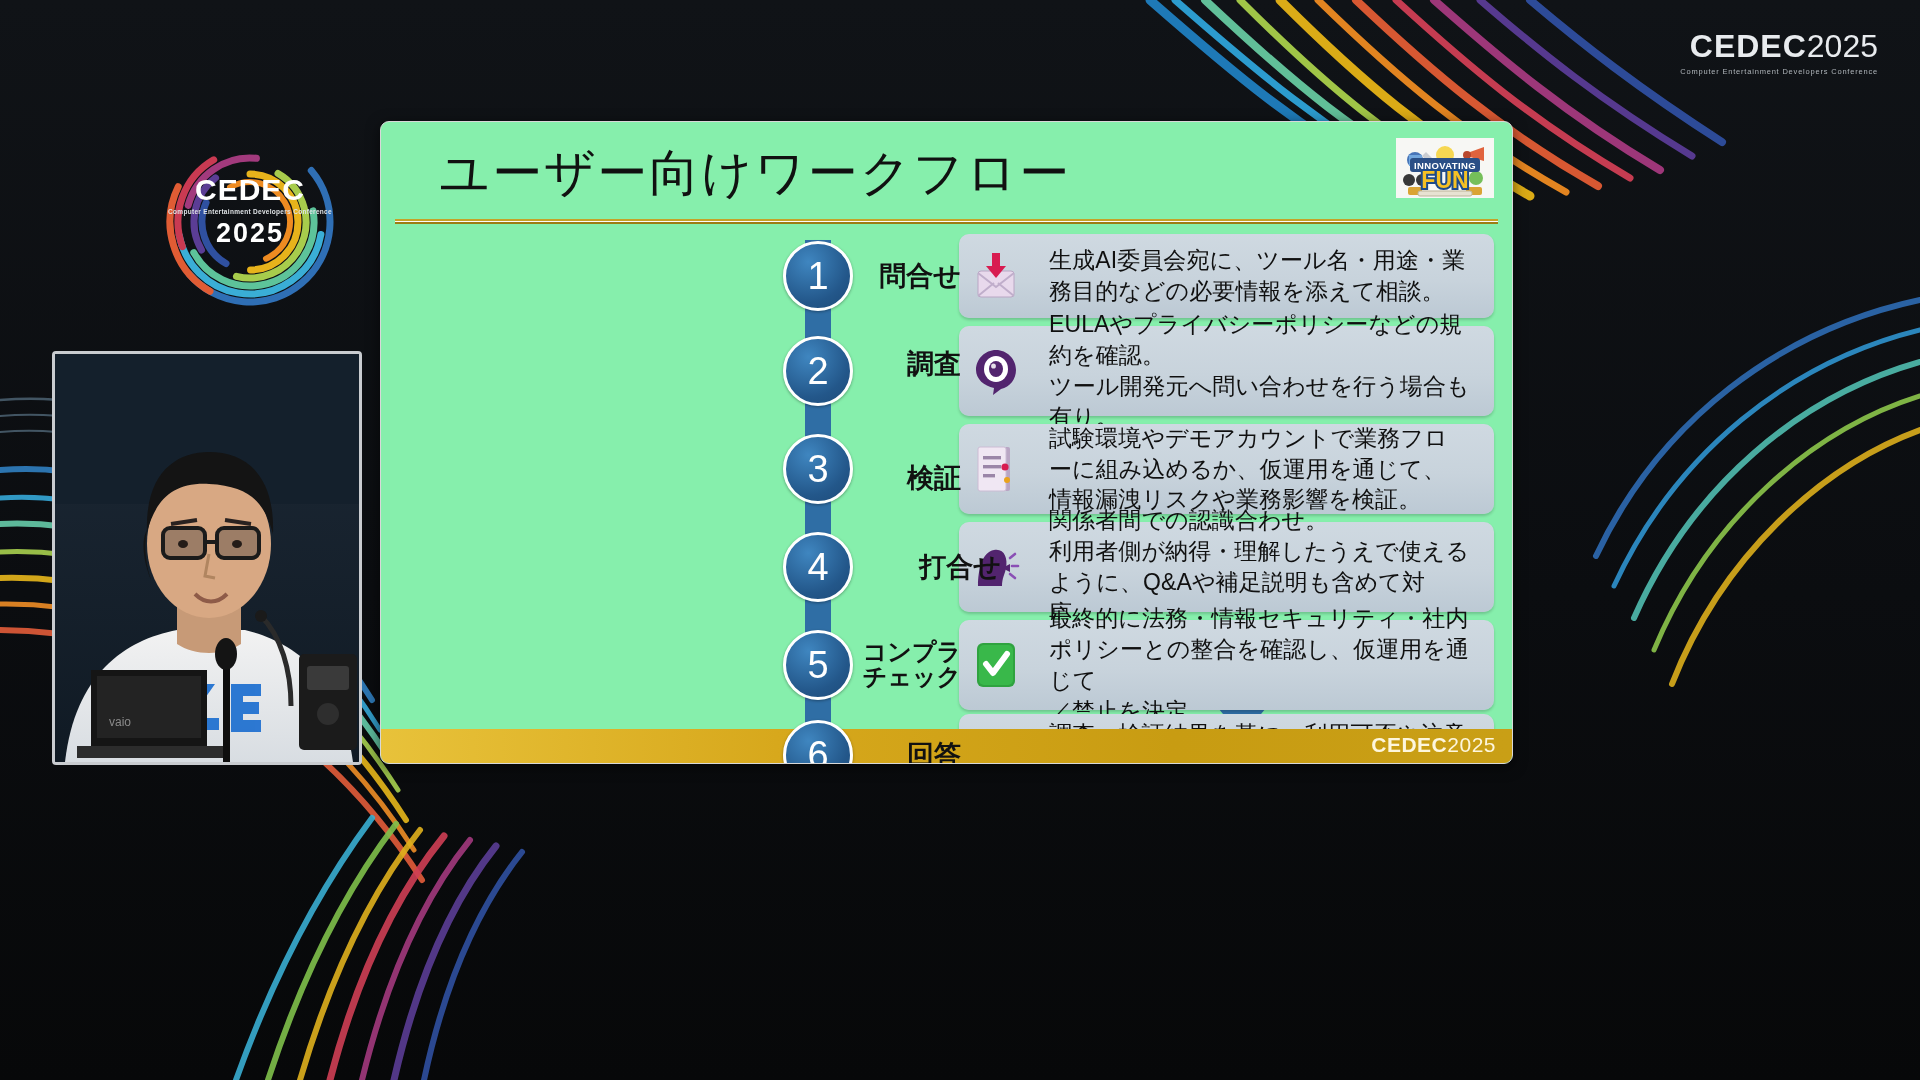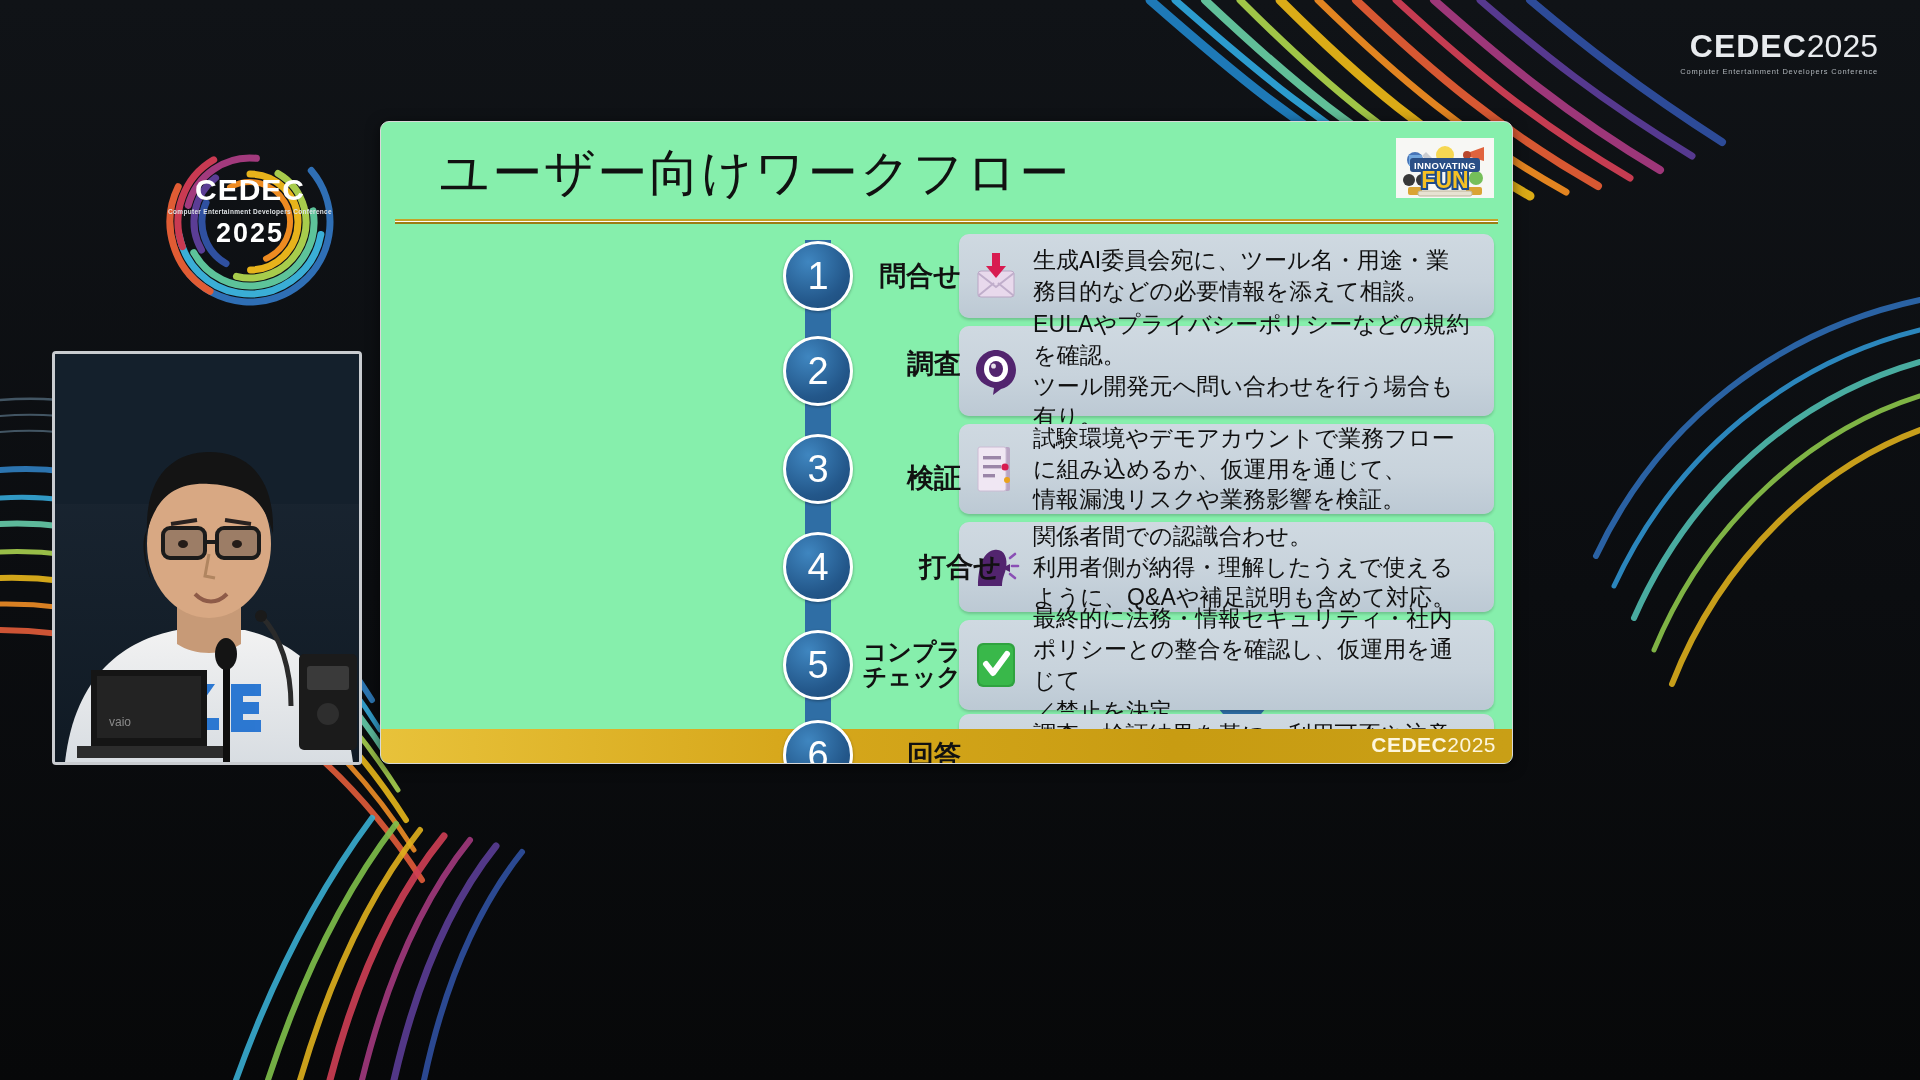--- a/index.html
+++ b/index.html
@@ -94,21 +94,21 @@
   .card{
     position:absolute;left:578px;right:18px;
     background:linear-gradient(to bottom,#cfd9e1 0%,#c8d3dc 55%,#bcc9d4 100%);
     border-radius:10px;
     box-shadow:0 2px 3px rgba(0,0,0,.18);
     display:flex;align-items:center;
   }
   .card .ico{width:74px;min-width:74px;display:flex;align-items:center;justify-content:center;}
   .card .txt{
     color:#101010;font-size:23px;line-height:1.34;padding-right:24px;
-    letter-spacing:.1px;white-space:pre-line;
+    letter-spacing:.1px;white-space:pre-line;margin-left:16px;
   }
 </style>
 </head>
 <body>
 
 <div id="stage">
   <div class="bgwrap">
     <svg viewBox="0 0 1920 1080" preserveAspectRatio="none" aria-hidden="true">
       <defs>
         <linearGradient id="gdark" x1="0" y1="0" x2="0" y2="1">

